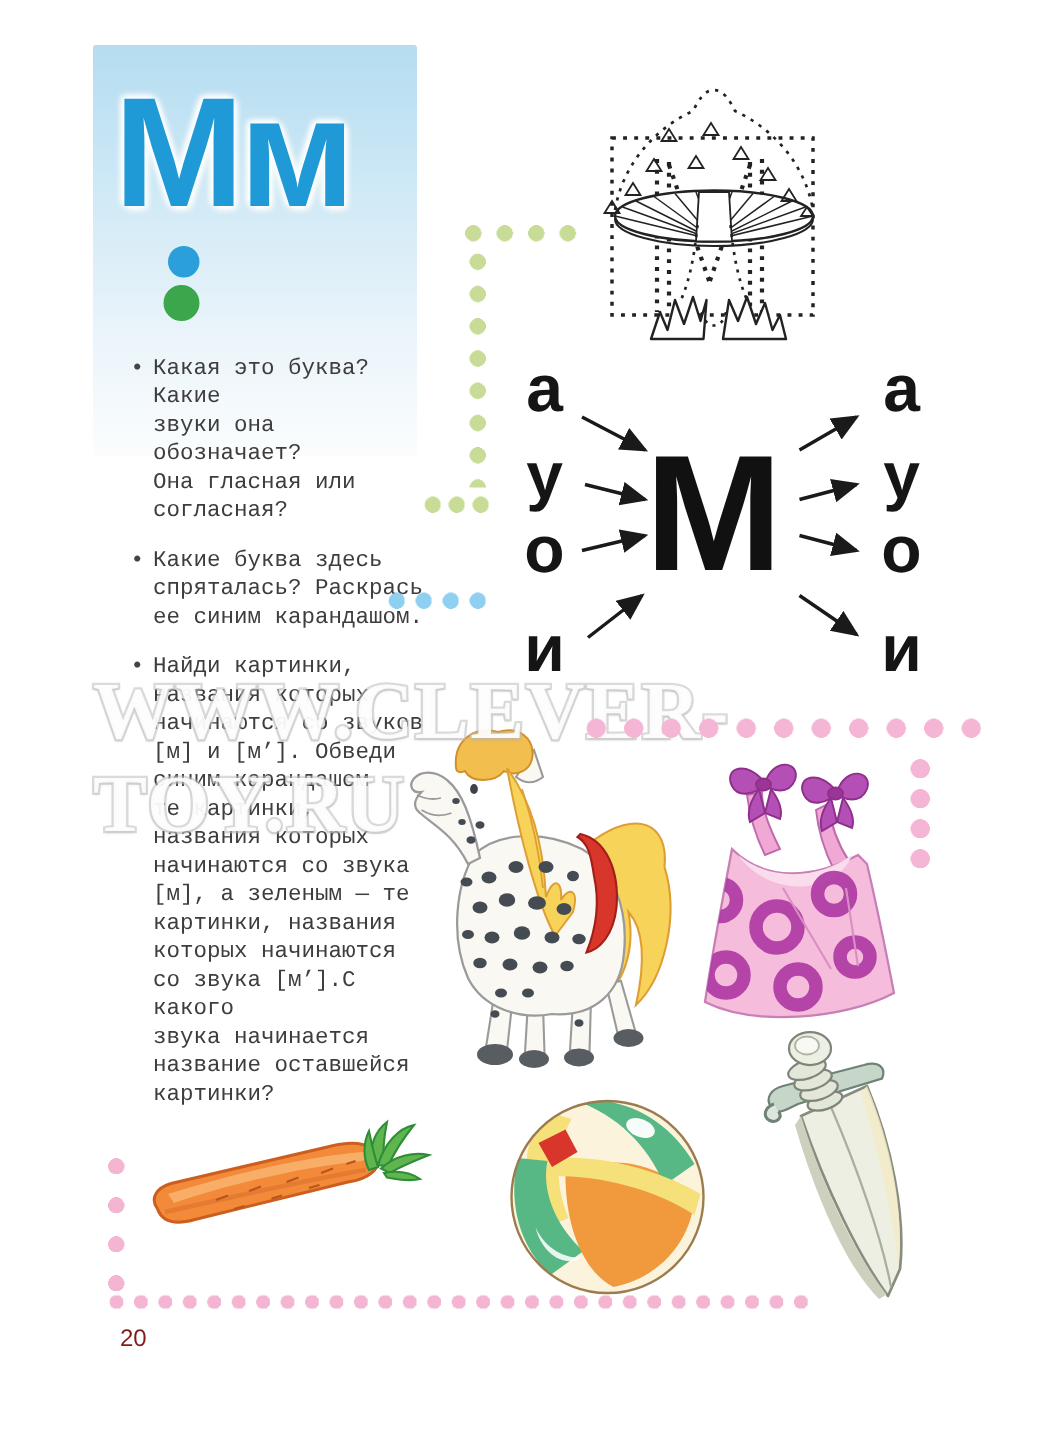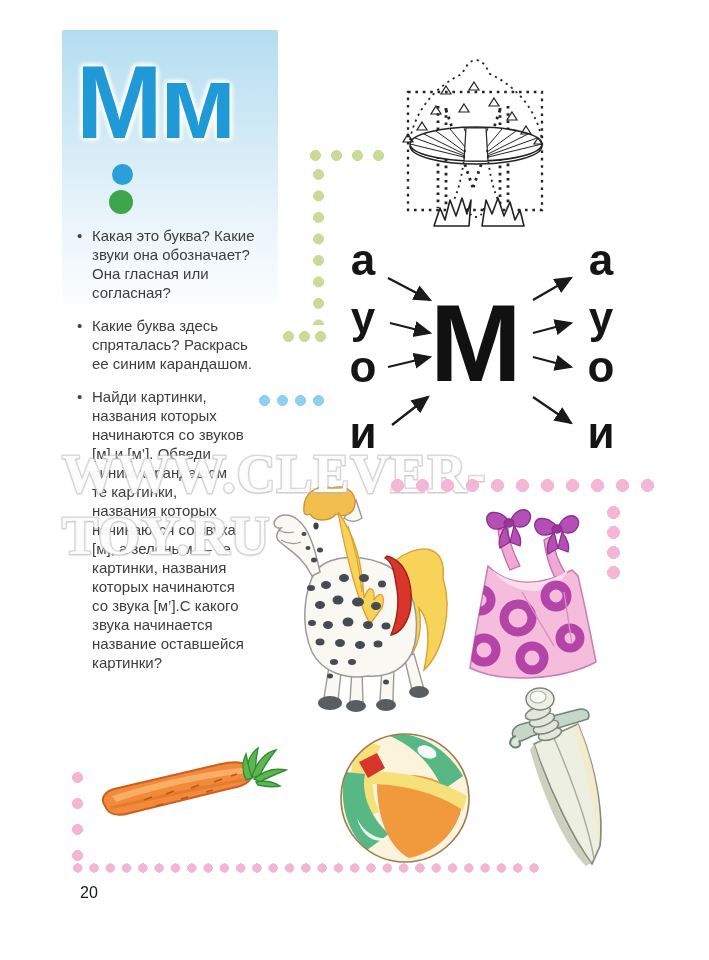--- a/index.html
+++ b/index.html
@@ -11,21 +11,21 @@
   .letter-box{left:62px;top:30px;width:216px;height:274px;border-radius:2px;
     background:linear-gradient(180deg,#b4ddf0 0%,#cfe9f6 35%,#eaf4fa 70%,#fbfdfe 100%);}
   .big-letters{left:14px;top:20px;font-size:104px;font-weight:700;letter-spacing:-3px;
     color:#1f9ad6;line-height:1;
     text-shadow:0 0 6px #fff,0 0 6px #fff,2px 2px 4px #fff,-2px -2px 4px #fff;}
   .dot{border-radius:50%;}
   .dot-blue{left:50px;top:134px;width:21px;height:21px;background:#2b9fd9;}
   .dot-green{left:47px;top:160px;width:24px;height:24px;background:#3ba64b;}
 
   
-  .questions{left:74px;top:224px;width:202px;list-style:none;margin:2px;padding:0;}
+  .questions{left:74px;top:224px;width:202px;list-style:none;margin:12px;padding:0;font-family:Liberation Mono, monospace;}
   .questions li{position:relative;padding-left:16px;margin:0 0 14px 0;
     font-size:15px;line-height:19px;color:#3d3d3d;}
   .questions li::before{content:"•";position:absolute;left:1px;top:0;color:#444;}
   .q-text{white-space:pre-line;}
 
   
   .dia-letter{width:30px;text-align:center;font-weight:700;color:#151515;
     font-size:44px;line-height:44px;}
   .dia-center{left:430px;top:288px;font-size:110px;line-height:110px;font-weight:700;color:#111;}
 
@@ -35,21 +35,21 @@
     -webkit-text-stroke:3px rgba(190,190,190,0.55);paint-order:stroke fill;
     text-shadow:0 1px 2px rgba(170,170,170,0.35);z-index:50;pointer-events:none;}
 
   
   .dots-h{background-image:radial-gradient(circle var(--r) at var(--r) 50%,var(--c) 97%,transparent 100%);
     background-size:var(--gap) 100%;background-repeat:repeat-x;z-index:60;}
   .dots-v{background-image:radial-gradient(circle var(--r) at 50% var(--r),var(--c) 97%,transparent 100%);
     background-size:100% var(--gap);background-repeat:repeat-y;z-index:60;}
 
   .illu{z-index:10;}
-  .page-number{left:80px;top:884px;font-size:16px;color:#0f172a;text-align:right;}
+  .page-number{left:80px;top:884px;font-size:16px;color:#7f1d1d;text-align:right;}
 </style>
 </head>
 <body>
 
 <div class="page">
 
   <div class="abs letter-box">
     <div class="abs big-letters">Мм</div>
     <div class="abs dot dot-blue"></div>
     <div class="abs dot dot-green"></div>

